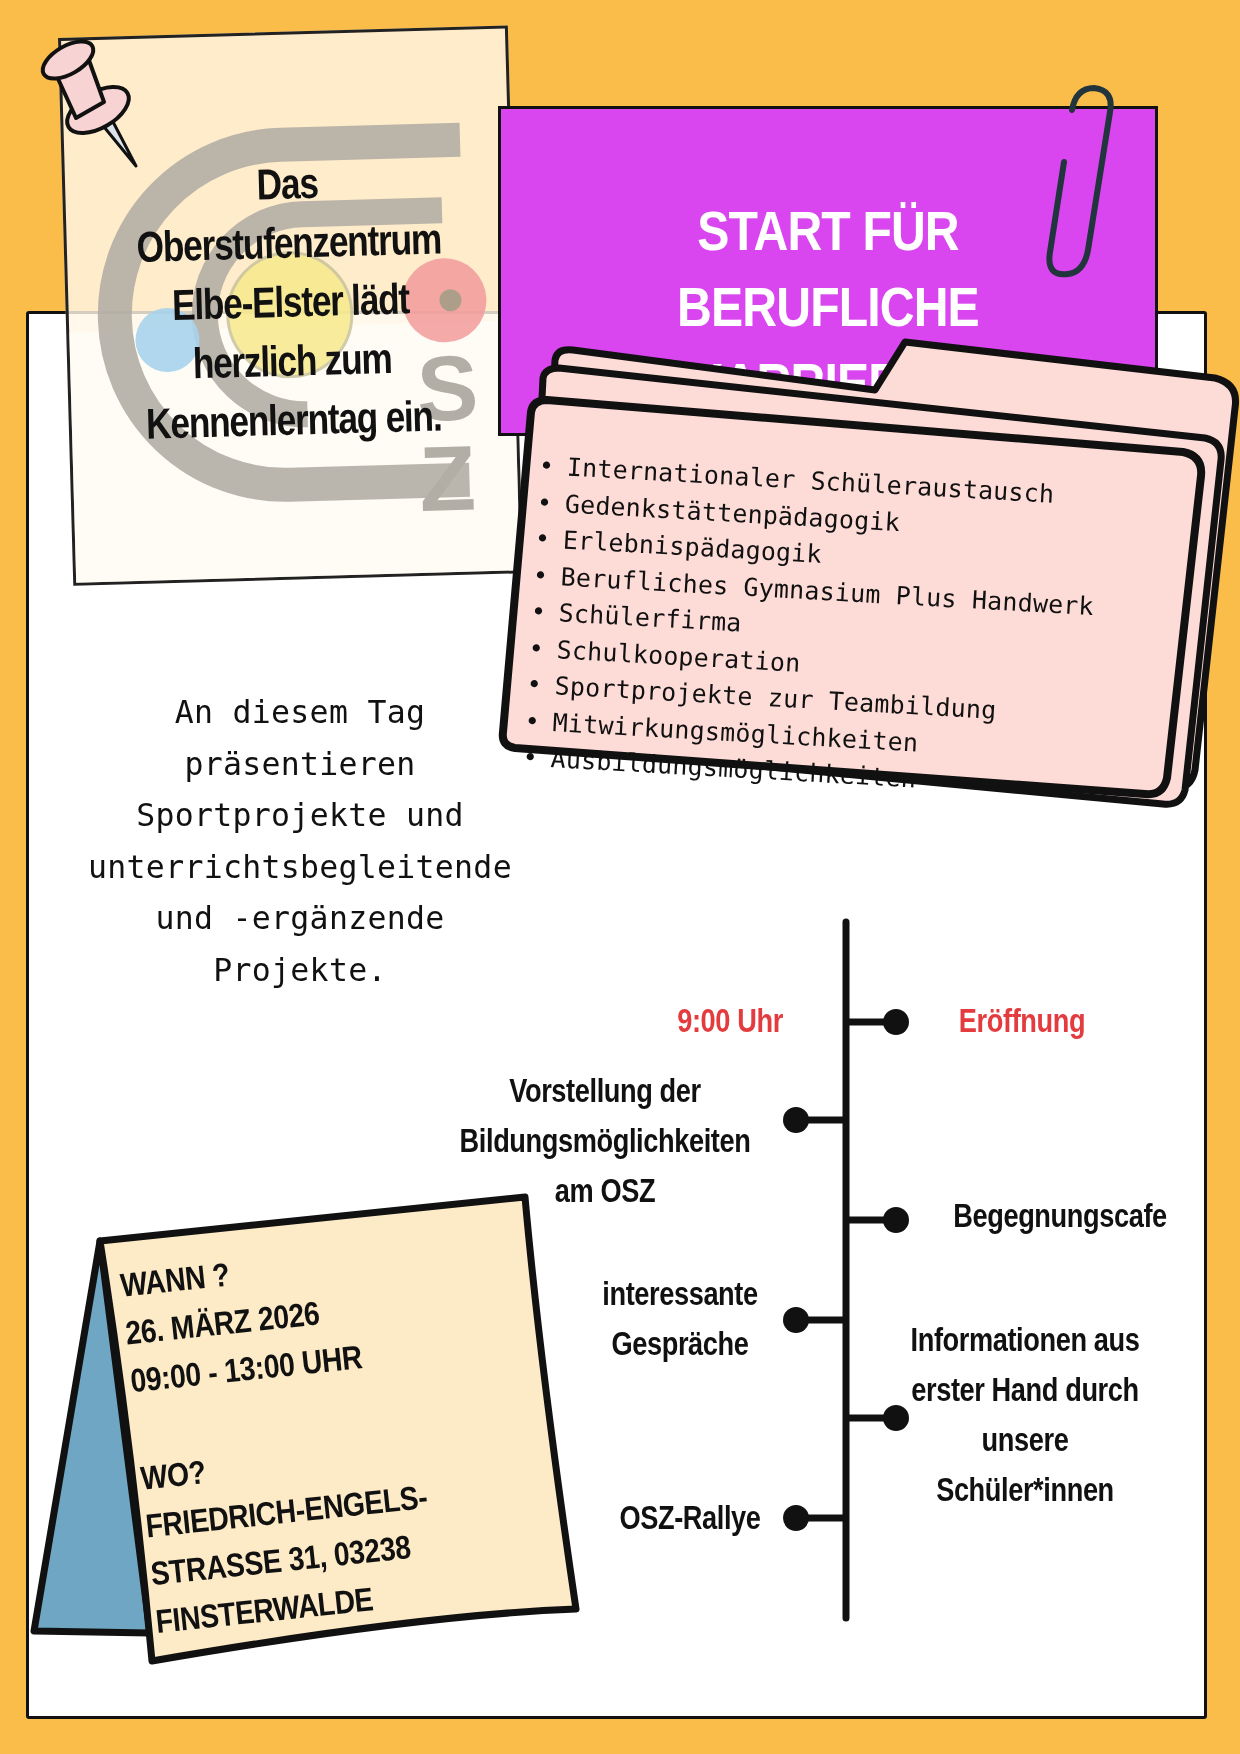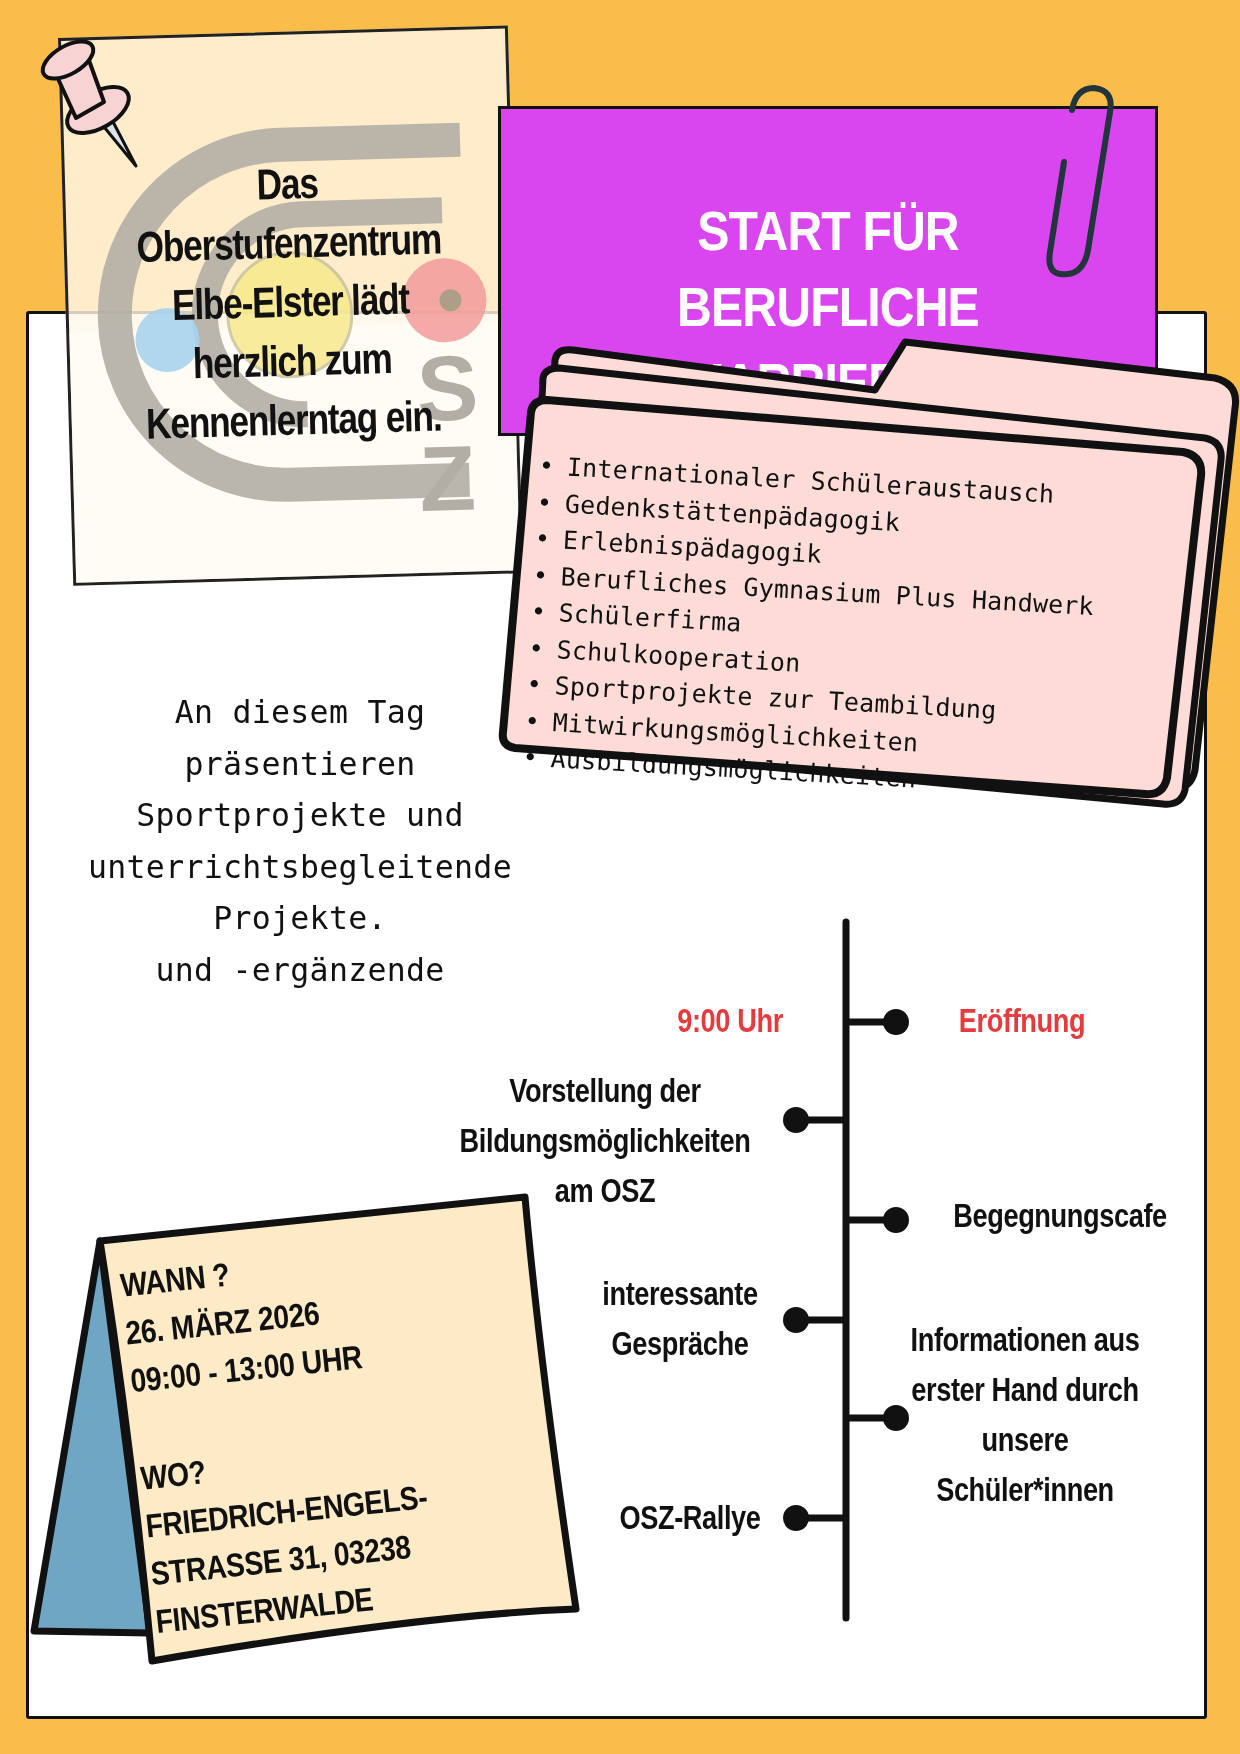--- a/index.html
+++ b/index.html
@@ -142,22 +142,22 @@
   <li><span class="bullet">•</span><span>Sportprojekte zur Teambildung</span></li>
   <li><span class="bullet">•</span><span>Mitwirkungsmöglichkeiten</span></li>
   <li><span class="bullet">•</span><span>Ausbildungsmöglichkeiten</span></li>
 </ul>
 
 <div class="abs intro">
   <div>An diesem Tag</div>
   <div>präsentieren</div>
   <div>Sportprojekte und</div>
   <div>unterrichtsbegleitende</div>
+  <div>und -ergänzende</div>
   <div>Projekte.</div>
-  <div>und -ergänzende</div>
 </div>
 
 <svg class="abs" style="left:780px;top:915px" width="140" height="712" viewBox="0 0 140 712">
   <line x1="66" y1="7" x2="66" y2="703" stroke="#111" stroke-width="7" stroke-linecap="round"></line>
 
   <line x1="66" y1="107" x2="112" y2="107" stroke="#111" stroke-width="7"></line>
     <circle cx="116" cy="107" r="13" fill="#111"></circle>
   <line x1="66" y1="305" x2="112" y2="305" stroke="#111" stroke-width="7"></line>
     <circle cx="116" cy="305" r="13" fill="#111"></circle>
   <line x1="66" y1="503" x2="112" y2="503" stroke="#111" stroke-width="7"></line>

